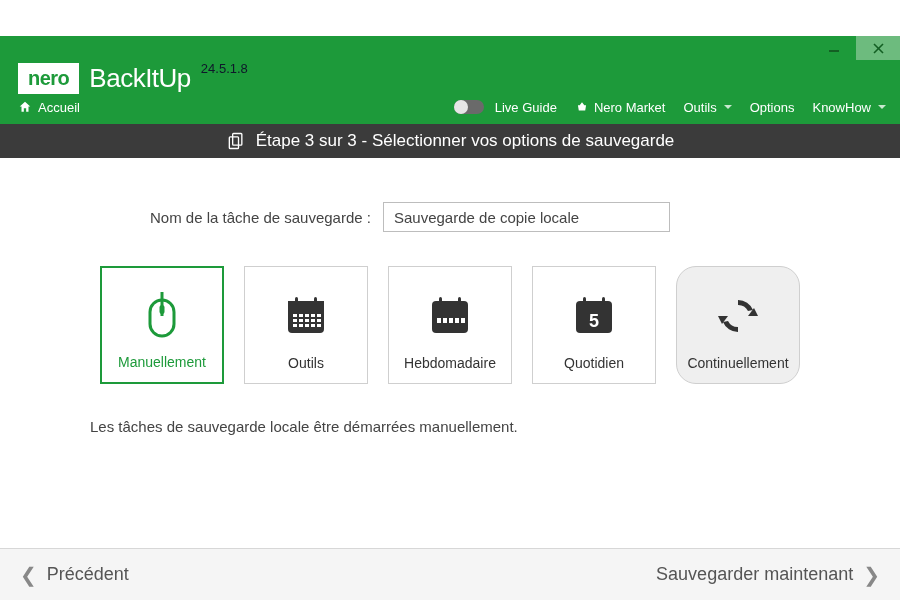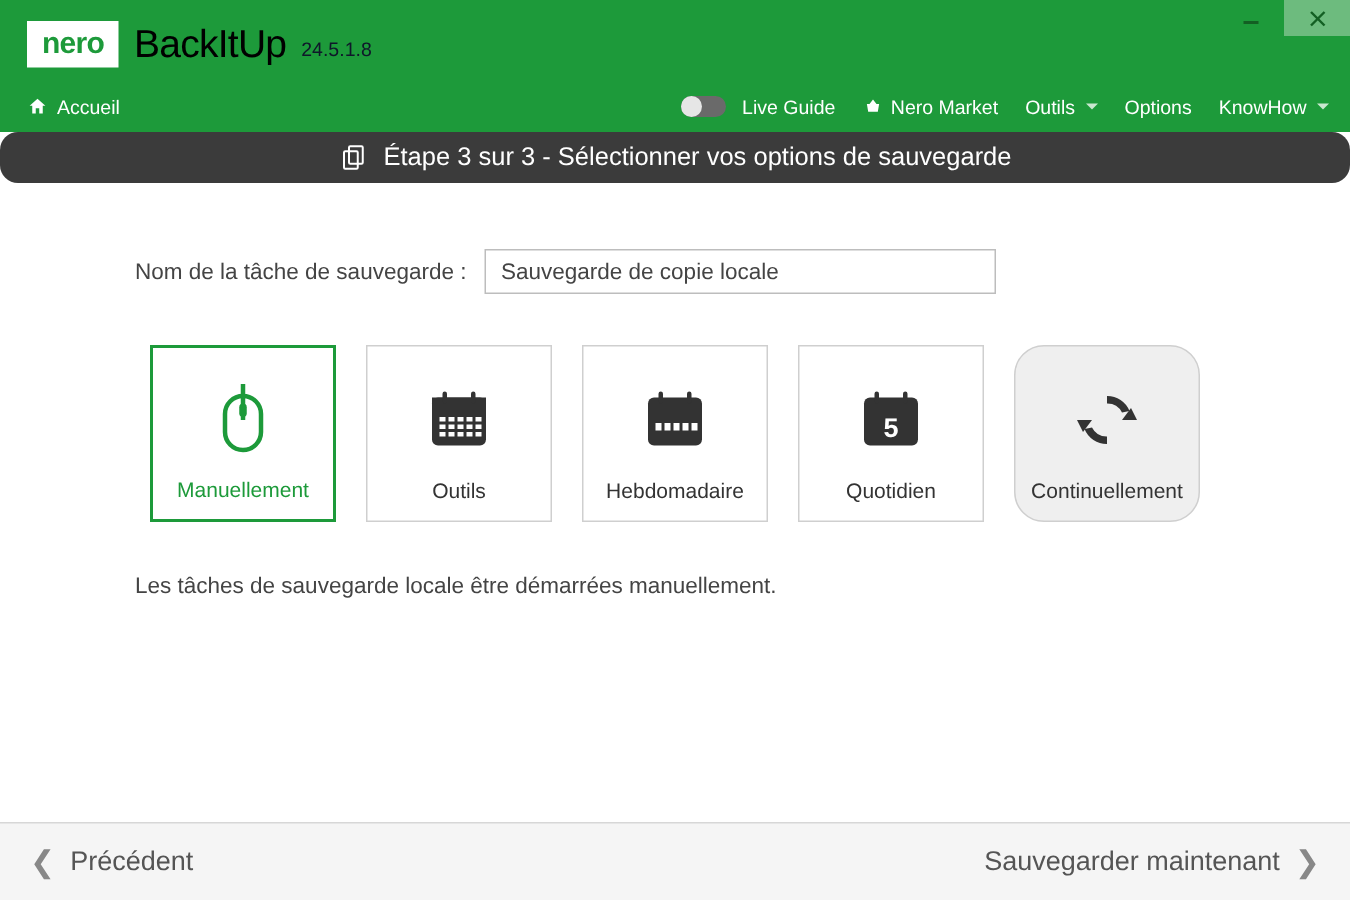--- a/index.html
+++ b/index.html
@@ -2,36 +2,37 @@
 <html><head>
 <meta charset="utf-8">
 <style>
   * { box-sizing: border-box; margin: 0; padding: 0; font-family: "Segoe UI", Arial, sans-serif; }
   html, body { width: 900px; height: 600px; overflow: hidden; background: #fff; }
 
   .titlebar {
     height: 58px;
     background: #1d9a3a;
     display: flex;
-    align-items: center;
+    align-items: flex-end;
     padding: 0 0 0 18px;
     position: relative;
+    margin-top: 36px;
   }
   .logo-box {
     background: #fff;
     color: #1d9a3a;
     font-weight: 700;
     padding: 4px 10px 4px 10px;
     font-size: 20px;
     letter-spacing: -0.5px;
     display: flex;
     align-items: center;
   }
   .app-name {
-    color: #000000;
+    color: #ffffff;
     font-size: 26px;
     font-weight: 300;
     margin-left: 10px;
     letter-spacing: -0.5px;
   }
   .version {
     color: #0f172a;
     font-size: 13px;
     margin-left: 10px;
     align-self: center;
@@ -104,38 +105,38 @@
 
   .stepbar {
     height: 34px;
     background: #3b3b3b;
     color: #fff;
     display: flex;
     align-items: center;
     justify-content: center;
     font-size: 17px;
     gap: 10px;
-    border-radius: 12px;
   }
 
   .content {
     padding: 44px 90px 0 90px;
   }
   .name-row {
     display: flex;
     align-items: center;
     gap: 12px;
     font-size: 15px;
     color: #444;
+    margin-left: 60px;
     margin-bottom: 34px;
   }
   .name-input {
     border: 1px solid #bdbdbd;
     height: 30px;
-    width: 341px;
+    width: 287px;
     padding: 0 10px;
     font-size: 15px;
     color: #444;
   }
 
   .options-row {
     display: flex;
     gap: 20px;
     justify-content: center;
   }

